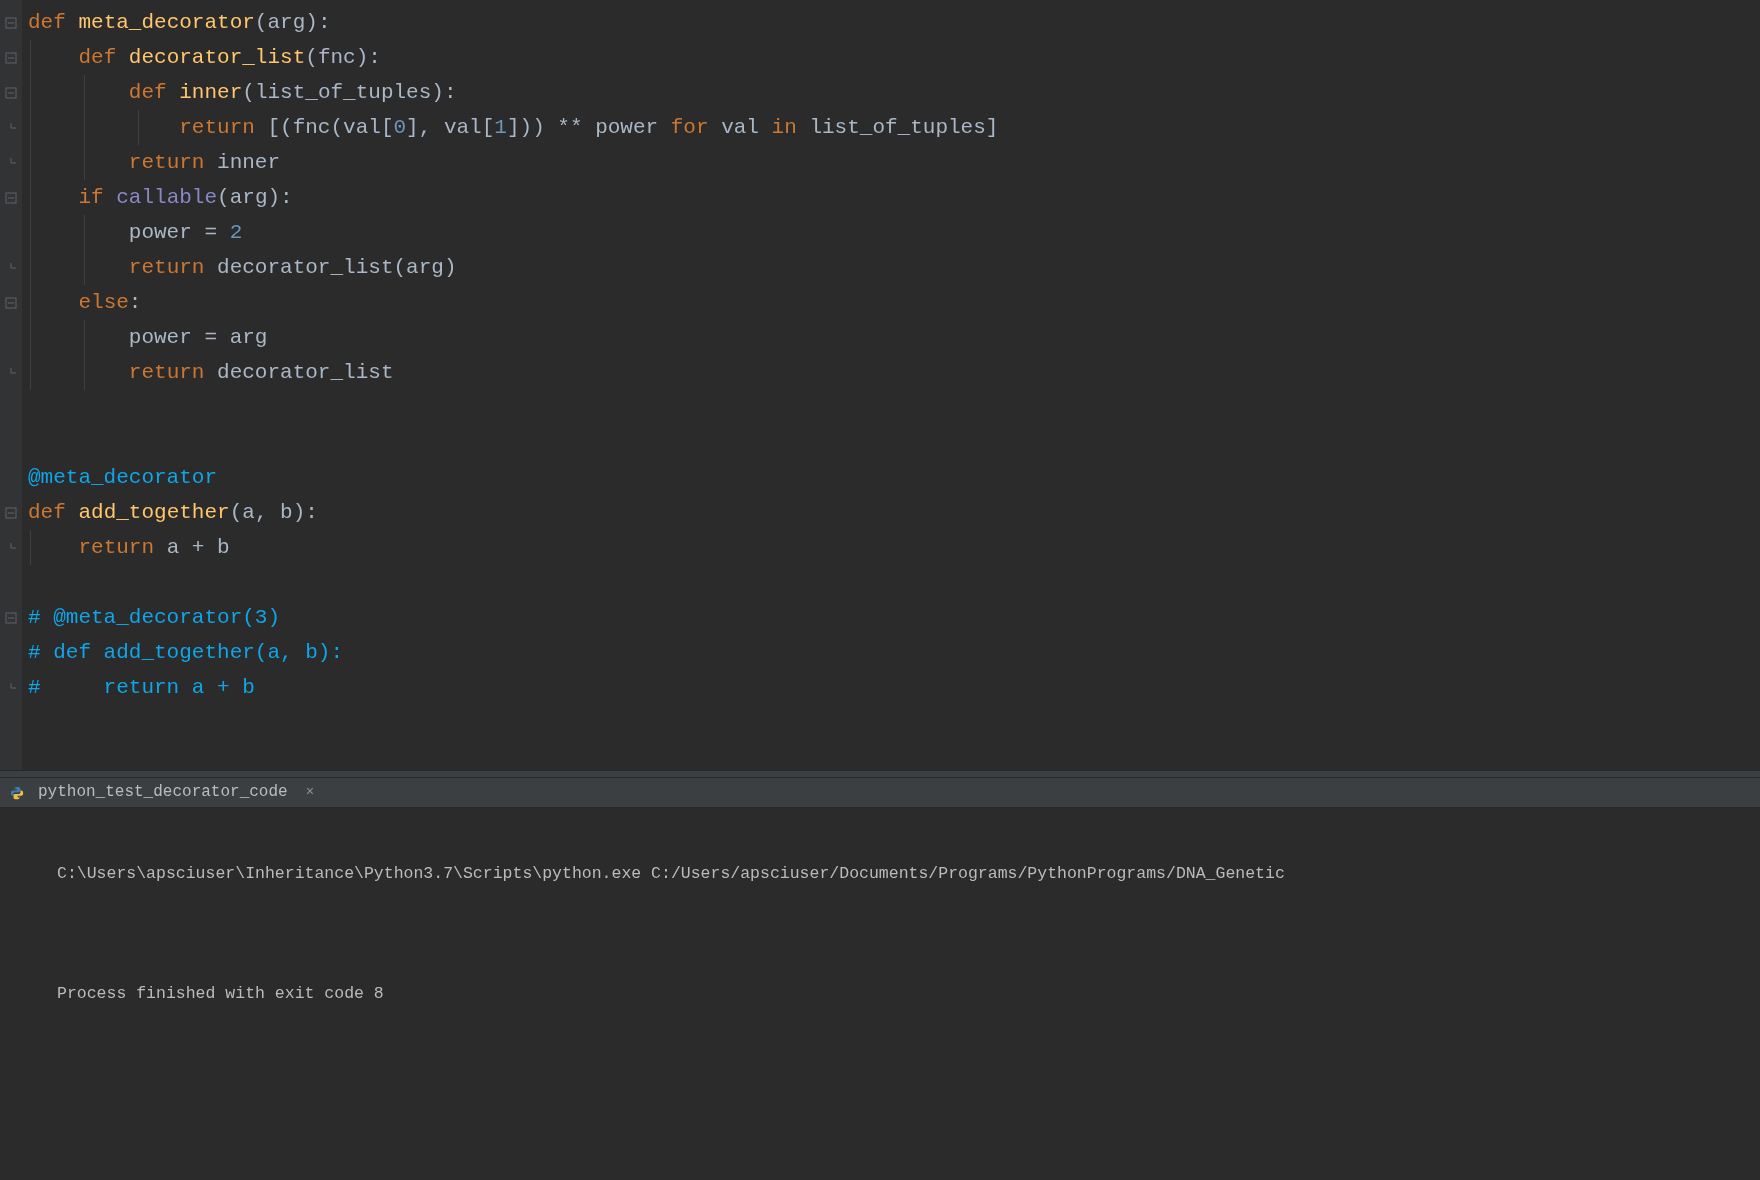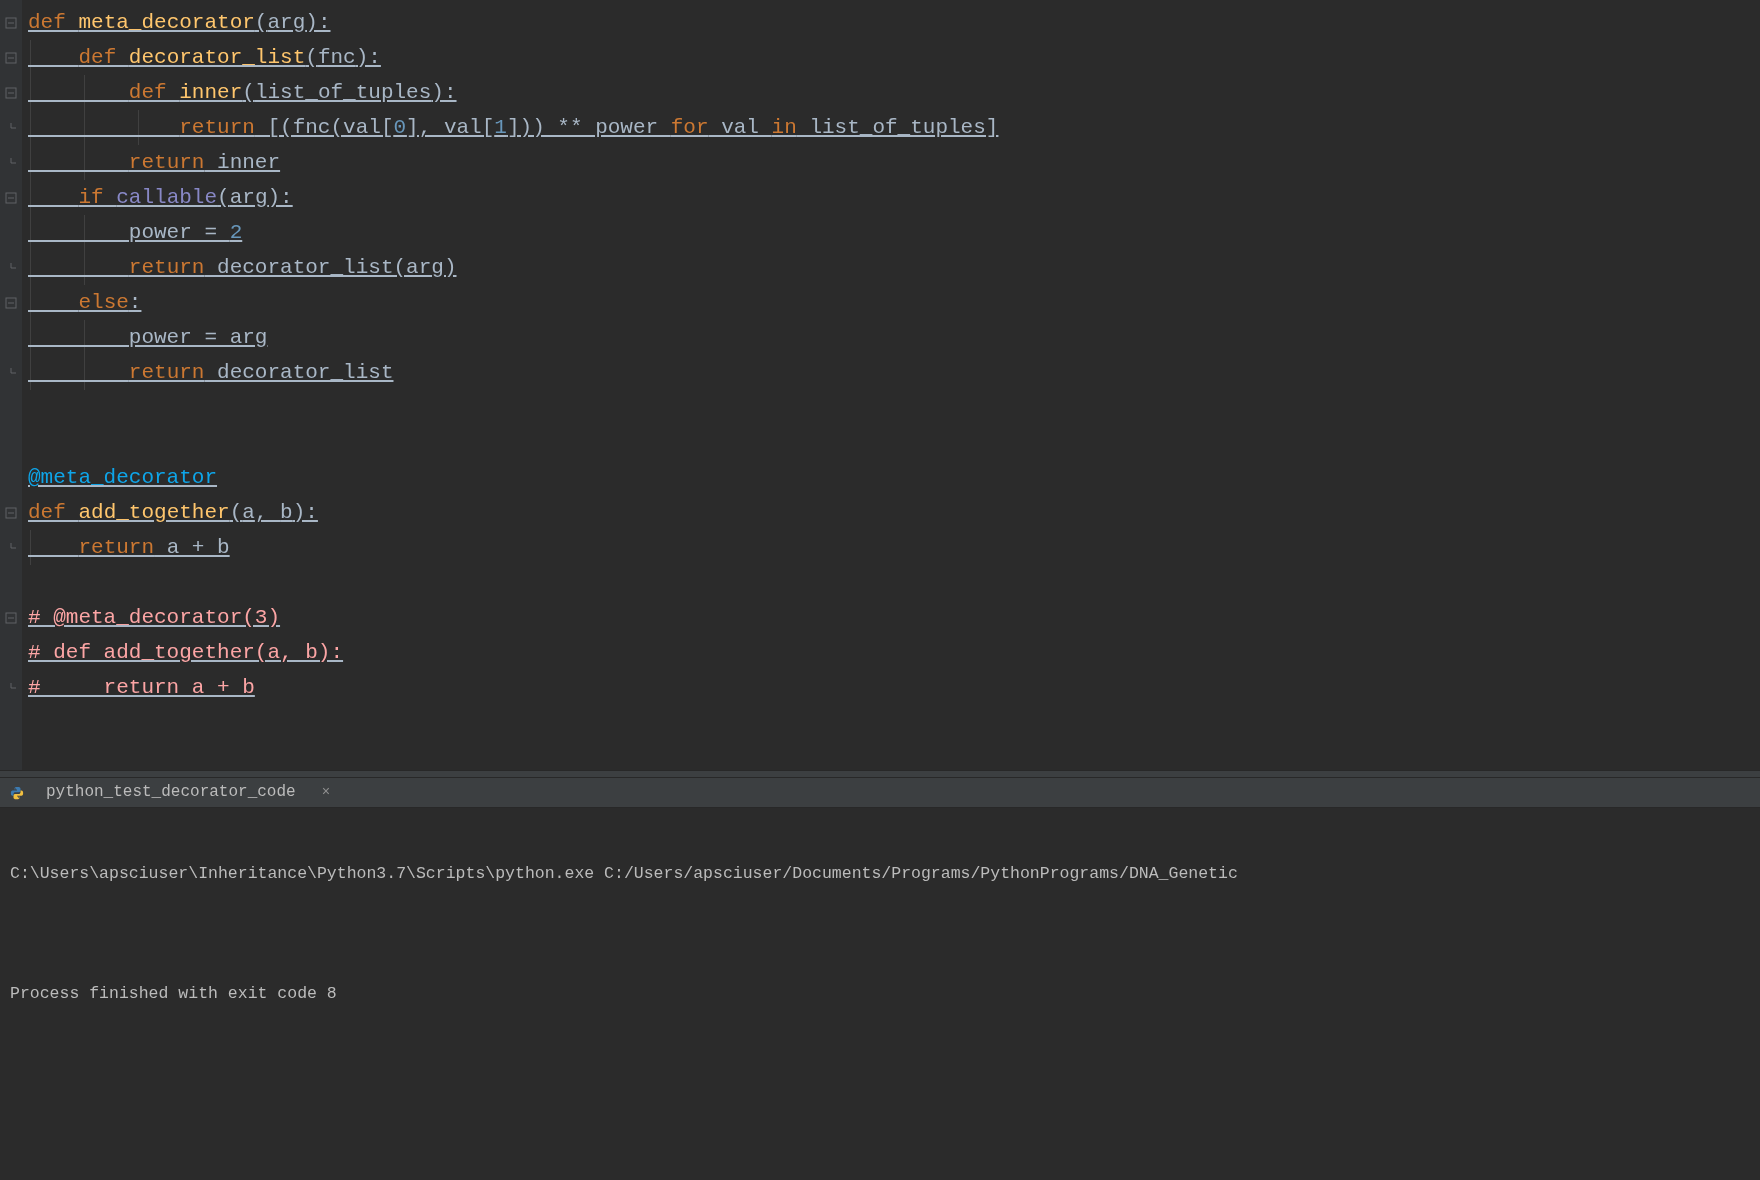--- a/index.html
+++ b/index.html
@@ -40,35 +40,34 @@
   .code-area {
     flex: 1;
     padding: 5px 0 0 6px;
     white-space: pre;
     color: #a9b7c6;
     position: relative;
   }
   .code-line {
     height: 35px;
     position: relative;
-    text-decoration: underline;
   }
   .indent-guide {
     position: absolute;
     width: 1px;
     background: #404040;
     top: 0;
     bottom: 0;
   }
   .kw { color: #cc7832; }
   .fn { color: #ffc66d; }
   .builtin { color: #8888c6; }
   .num { color: #6897bb; }
   .decorator { color: #0ea5e9; }
-  .comment { color: #fca5a5; }
+  .comment { color: #0ea5e9; }
   .param { color: #a9b7c6; }
   .paren { color: #a9b7c6; }
 
   .console-separator {
     height: 8px;
     background: #3c3f41;
     border-top: 1px solid #282828;
     border-bottom: 1px solid #282828;
   }
   .tab-bar {
@@ -78,21 +77,21 @@
     align-items: center;
     border-bottom: 1px solid #282828;
   }
   .tab {
     display: flex;
     align-items: center;
     padding: 0 10px;
     height: 100%;
     color: #bbbbbb;
     font-size: 16px;
-    gap: 22px;
+    gap: 14px;
   }
   .tab-icon {
     width: 14px;
     height: 14px;
     display: inline-flex;
   }
   .close-icon {
     color: #909090;
     font-size: 14px;
     margin-left: 4px;
@@ -101,21 +100,21 @@
   .console-output {
     background: #2b2b2b;
     color: #bbbbbb;
     font-size: 16.5px;
     line-height: 24px;
     padding: 6px 10px;
     white-space: pre;
     height: calc(1180px - 770px - 8px - 30px);
     overflow: hidden;
   }
-  .console-line { white-space: pre; }
+  .console-line { white-space: pre; margin-left: 47px; }
 </style>
 </head>
 <body>
 
 <div class="editor-area">
   <div class="gutter" id="gutter">
       <div class="fold-marker">
         <svg viewBox="0 0 12 12">
           <rect x="1" y="1" width="10" height="10" fill="none" stroke="#606366" stroke-width="1"></rect>
           <line x1="3" y1="6" x2="9" y2="6" stroke="#606366" stroke-width="1"></line>

